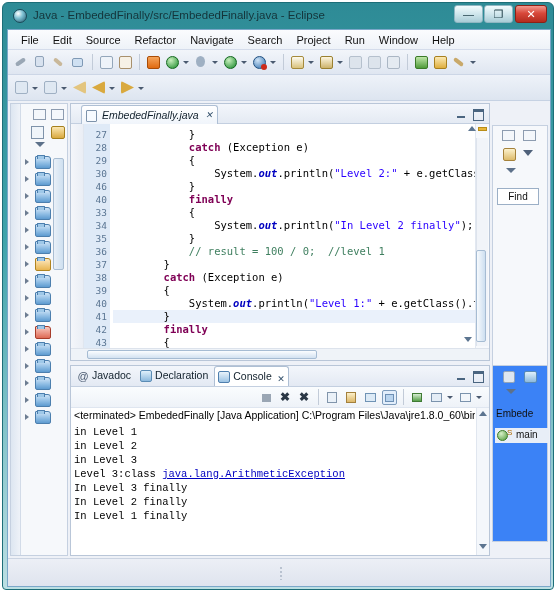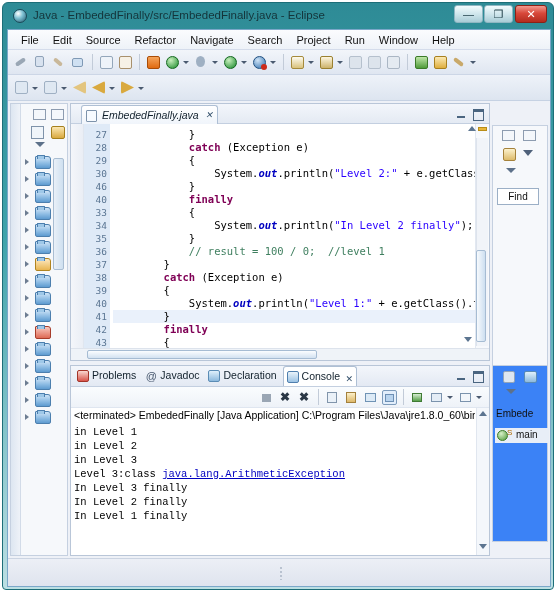--- a/index.html
+++ b/index.html
@@ -632,24 +632,20 @@
           <div class="scroll-arrow-dn" style="bottom:15px;right:17px;position:absolute;"></div>
           <div id="code-hscroll">
             <div id="code-hthumb"></div>
           </div>
         </div>
       </div>
 
       <div id="console-panel">
         <div id="console-tabbar">
           <div class="ctab">
-            <span class="ctab-icon" style="background:linear-gradient(#f9d7d0,#d9544a);border:1px solid #a33429;"></span>
-            <span>Problems</span>
-          </div>
-          <div class="ctab">
             <span class="ctab-icon" style="background:none;border:none;color:#4a5a70;font-size:11px;line-height:12px;text-align:center;">@</span>
             <span>Javadoc</span>
           </div>
           <div class="ctab">
             <span class="ctab-icon" style="background:linear-gradient(#dff0fb,#8cb9dd);border:1px solid #5b8cb5;"></span>
             <span>Declaration</span>
           </div>
           <div class="ctab active">
             <span class="ctab-icon" style="background:linear-gradient(#e9f3fb,#9cc3e4);border:1px solid #4f7fae;"></span>
             <span>Console</span>

